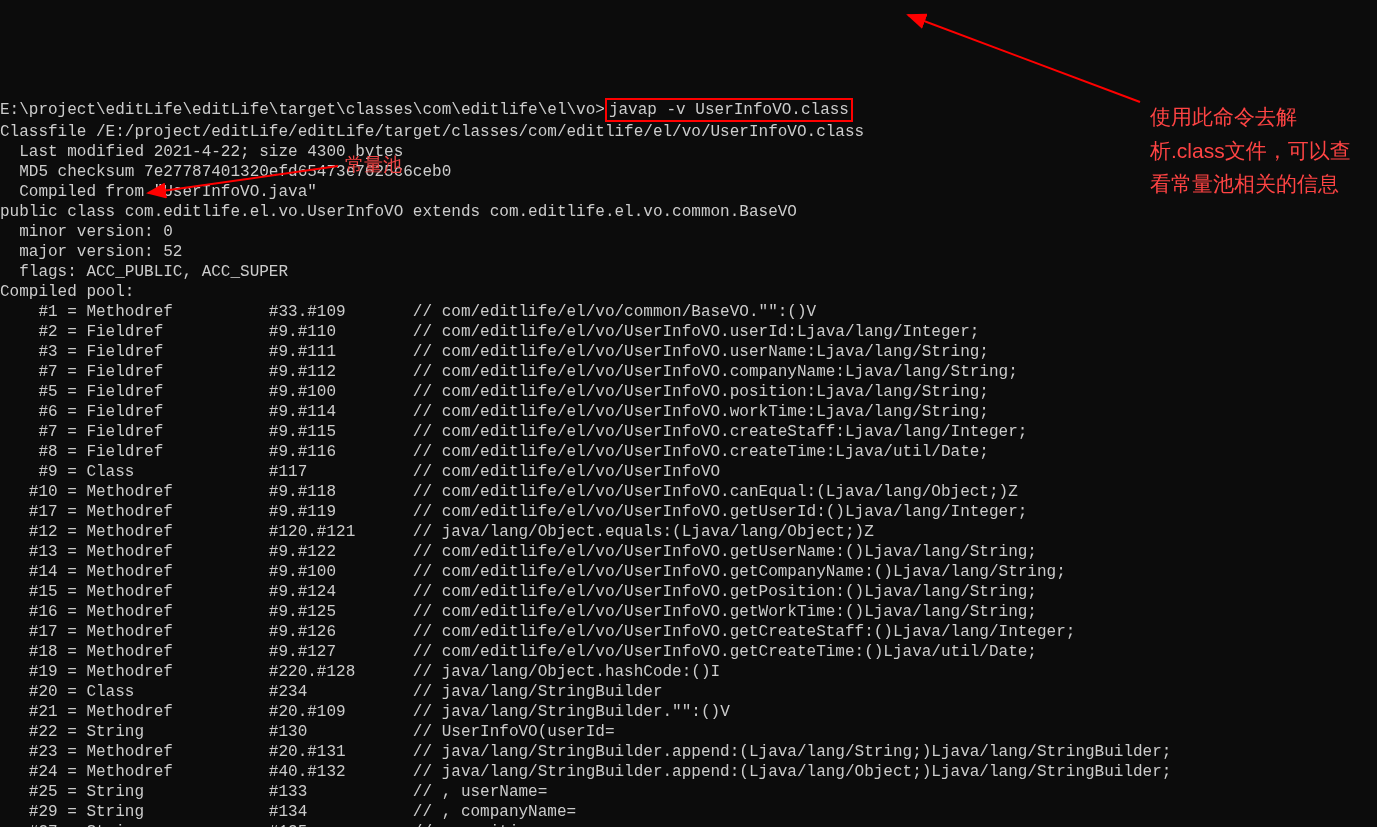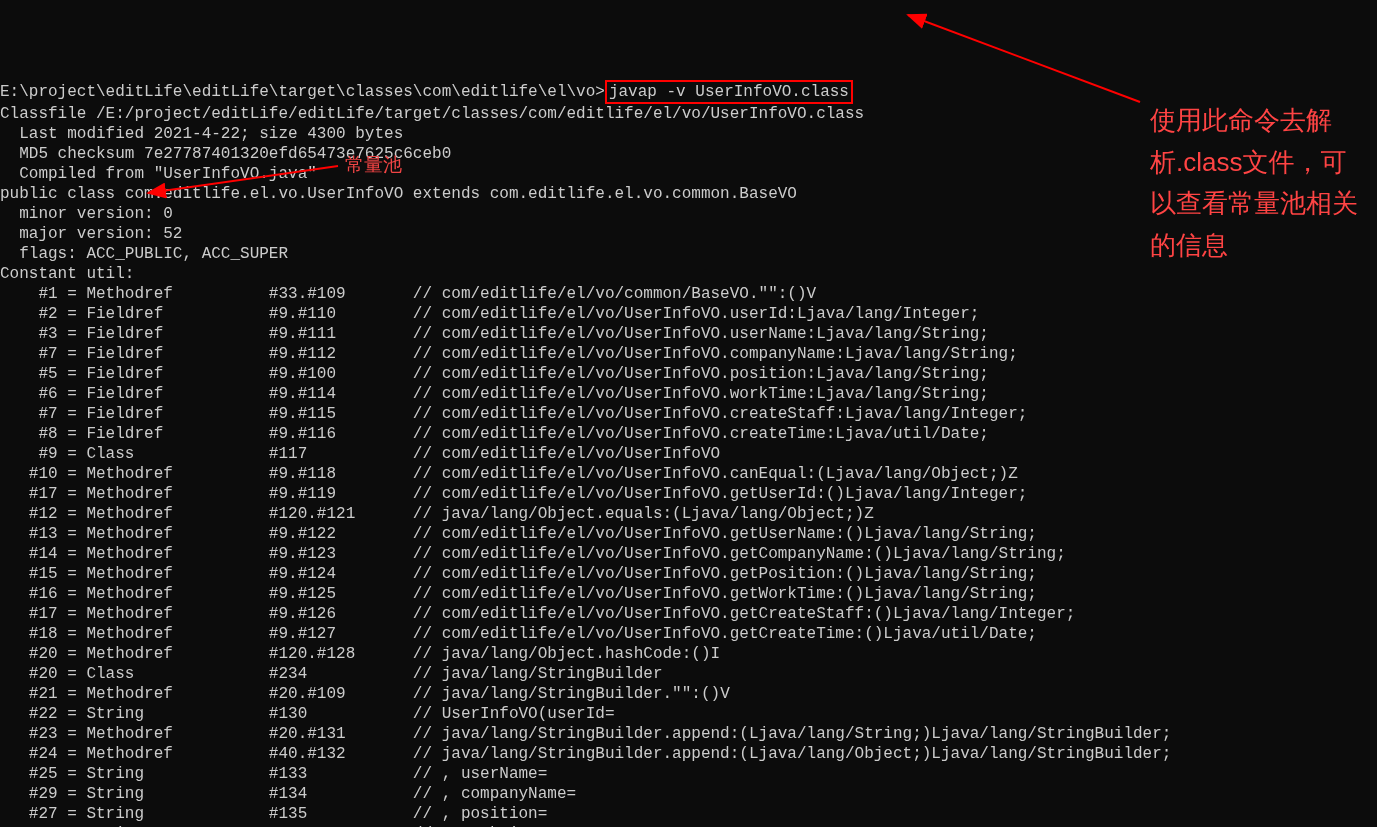--- a/index.html
+++ b/index.html
@@ -16,35 +16,36 @@
       white-space: pre;
       overflow-x: auto;
       position: relative;
       width: 1377px;
       height: 827px;
     }
     .command-highlight {
       border: 2px solid #ff0000;
       padding: 0 2px;
       display: inline-block;
+      margin-top: 18px;
     }
     .red-arrow-long {
       position: absolute;
       pointer-events: none;
     }
     .red-arrow-short {
       position: absolute;
       pointer-events: none;
     }
     .annotation-right {
       position: absolute;
       top: 100px;
       left: 1150px;
       color: #ff4444;
-      font-size: 26px;
+      font-size: 21px;
       width: 220px;
       line-height: 1.6;
       white-space: normal;
       font-family: "Microsoft YaHei", sans-serif;
     }
     .annotation-center {
       position: absolute;
       top: 155px;
       left: 345px;
       color: #ef4444;
@@ -59,40 +60,40 @@
 
 <div><span>E:\project\editLife\editLife\target\classes\com\editlife\el\vo&gt;</span><span class="command-highlight">javap -v UserInfoVO.class</span>
 <span>Classfile /E:/project/editLife/editLife/target/classes/com/editlife/el/vo/UserInfoVO.class</span>
 <span>  Last modified 2021-4-22; size 4300 bytes</span>
 <span>  MD5 checksum 7e27787401320efd65473e7625c6ceb0</span>
 <span>  Compiled from "UserInfoVO.java"</span>
 <span>public class com.editlife.el.vo.UserInfoVO extends com.editlife.el.vo.common.BaseVO</span>
 <span>  minor version: 0</span>
 <span>  major version: 52</span>
 <span>  flags: ACC_PUBLIC, ACC_SUPER</span>
-<span>Constant util:</span>
+<span>Compiled pool:</span>
 <div id="pool-container"><span>    #1 = Methodref          #33.#109       // com/editlife/el/vo/common/BaseVO."<init>":()V</init></span>
 <span>    #2 = Fieldref           #9.#110        // com/editlife/el/vo/UserInfoVO.userId:Ljava/lang/Integer;</span>
 <span>    #3 = Fieldref           #9.#111        // com/editlife/el/vo/UserInfoVO.userName:Ljava/lang/String;</span>
 <span>    #7 = Fieldref           #9.#112        // com/editlife/el/vo/UserInfoVO.companyName:Ljava/lang/String;</span>
 <span>    #5 = Fieldref           #9.#100        // com/editlife/el/vo/UserInfoVO.position:Ljava/lang/String;</span>
 <span>    #6 = Fieldref           #9.#114        // com/editlife/el/vo/UserInfoVO.workTime:Ljava/lang/String;</span>
 <span>    #7 = Fieldref           #9.#115        // com/editlife/el/vo/UserInfoVO.createStaff:Ljava/lang/Integer;</span>
 <span>    #8 = Fieldref           #9.#116        // com/editlife/el/vo/UserInfoVO.createTime:Ljava/util/Date;</span>
 <span>    #9 = Class              #117           // com/editlife/el/vo/UserInfoVO</span>
 <span>   #10 = Methodref          #9.#118        // com/editlife/el/vo/UserInfoVO.canEqual:(Ljava/lang/Object;)Z</span>
 <span>   #17 = Methodref          #9.#119        // com/editlife/el/vo/UserInfoVO.getUserId:()Ljava/lang/Integer;</span>
 <span>   #12 = Methodref          #120.#121      // java/lang/Object.equals:(Ljava/lang/Object;)Z</span>
 <span>   #13 = Methodref          #9.#122        // com/editlife/el/vo/UserInfoVO.getUserName:()Ljava/lang/String;</span>
-<span>   #14 = Methodref          #9.#123        // com/editlife/el/vo/UserInfoVO.getCompanyName:()Ljava/lang/String;</span>
+<span>   #14 = Methodref          #9.#100        // com/editlife/el/vo/UserInfoVO.getCompanyName:()Ljava/lang/String;</span>
 <span>   #15 = Methodref          #9.#124        // com/editlife/el/vo/UserInfoVO.getPosition:()Ljava/lang/String;</span>
 <span>   #16 = Methodref          #9.#125        // com/editlife/el/vo/UserInfoVO.getWorkTime:()Ljava/lang/String;</span>
 <span>   #17 = Methodref          #9.#126        // com/editlife/el/vo/UserInfoVO.getCreateStaff:()Ljava/lang/Integer;</span>
 <span>   #18 = Methodref          #9.#127        // com/editlife/el/vo/UserInfoVO.getCreateTime:()Ljava/util/Date;</span>
-<span>   #20 = Methodref          #120.#128      // java/lang/Object.hashCode:()I</span>
+<span>   #19 = Methodref          #220.#128      // java/lang/Object.hashCode:()I</span>
 <span>   #20 = Class              #234           // java/lang/StringBuilder</span>
 <span>   #21 = Methodref          #20.#109       // java/lang/StringBuilder."<init>":()V</init></span>
 <span>   #22 = String             #130           // UserInfoVO(userId=</span>
 <span>   #23 = Methodref          #20.#131       // java/lang/StringBuilder.append:(Ljava/lang/String;)Ljava/lang/StringBuilder;</span>
 <span>   #24 = Methodref          #40.#132       // java/lang/StringBuilder.append:(Ljava/lang/Object;)Ljava/lang/StringBuilder;</span>
 <span>   #25 = String             #133           // , userName=</span>
 <span>   #29 = String             #134           // , companyName=</span>
 <span>   #27 = String             #135           // , position=</span>
 <span>   #28 = String             #136           // , workTime=</span>
 

